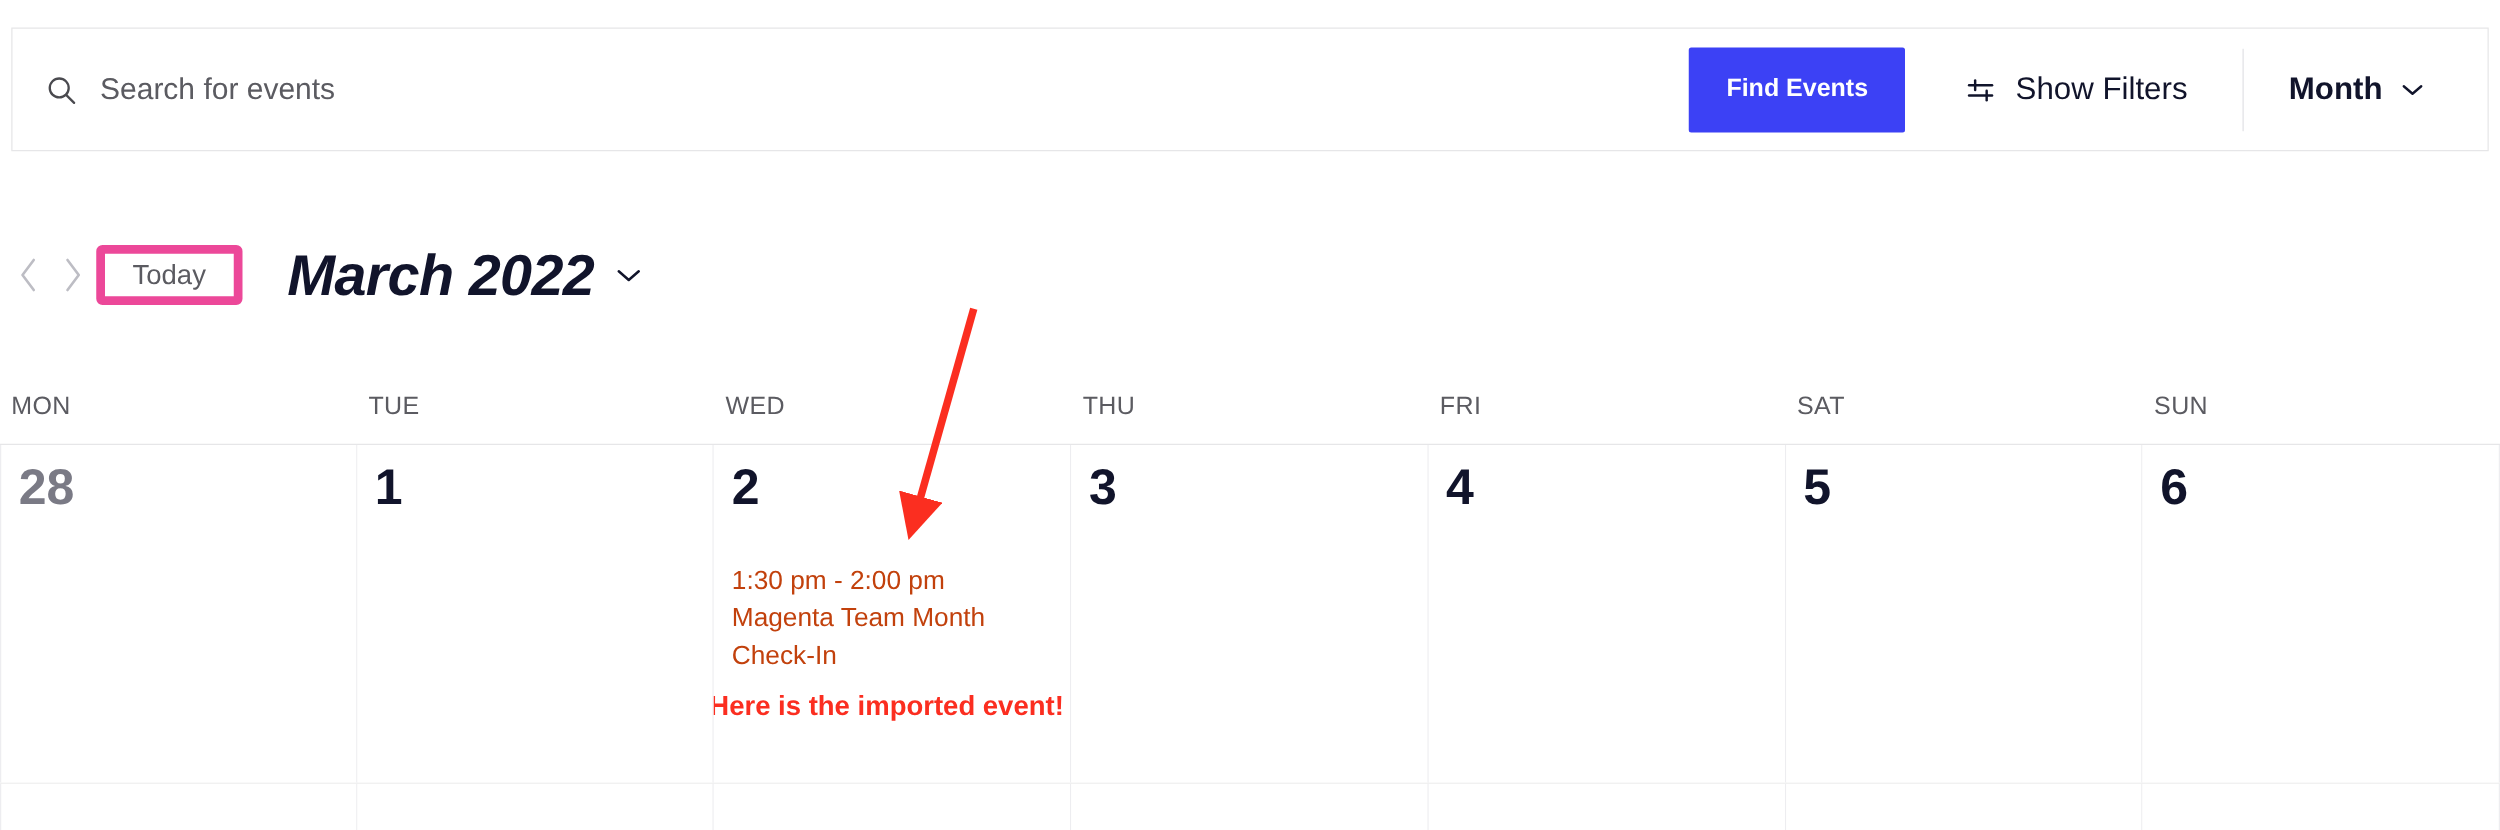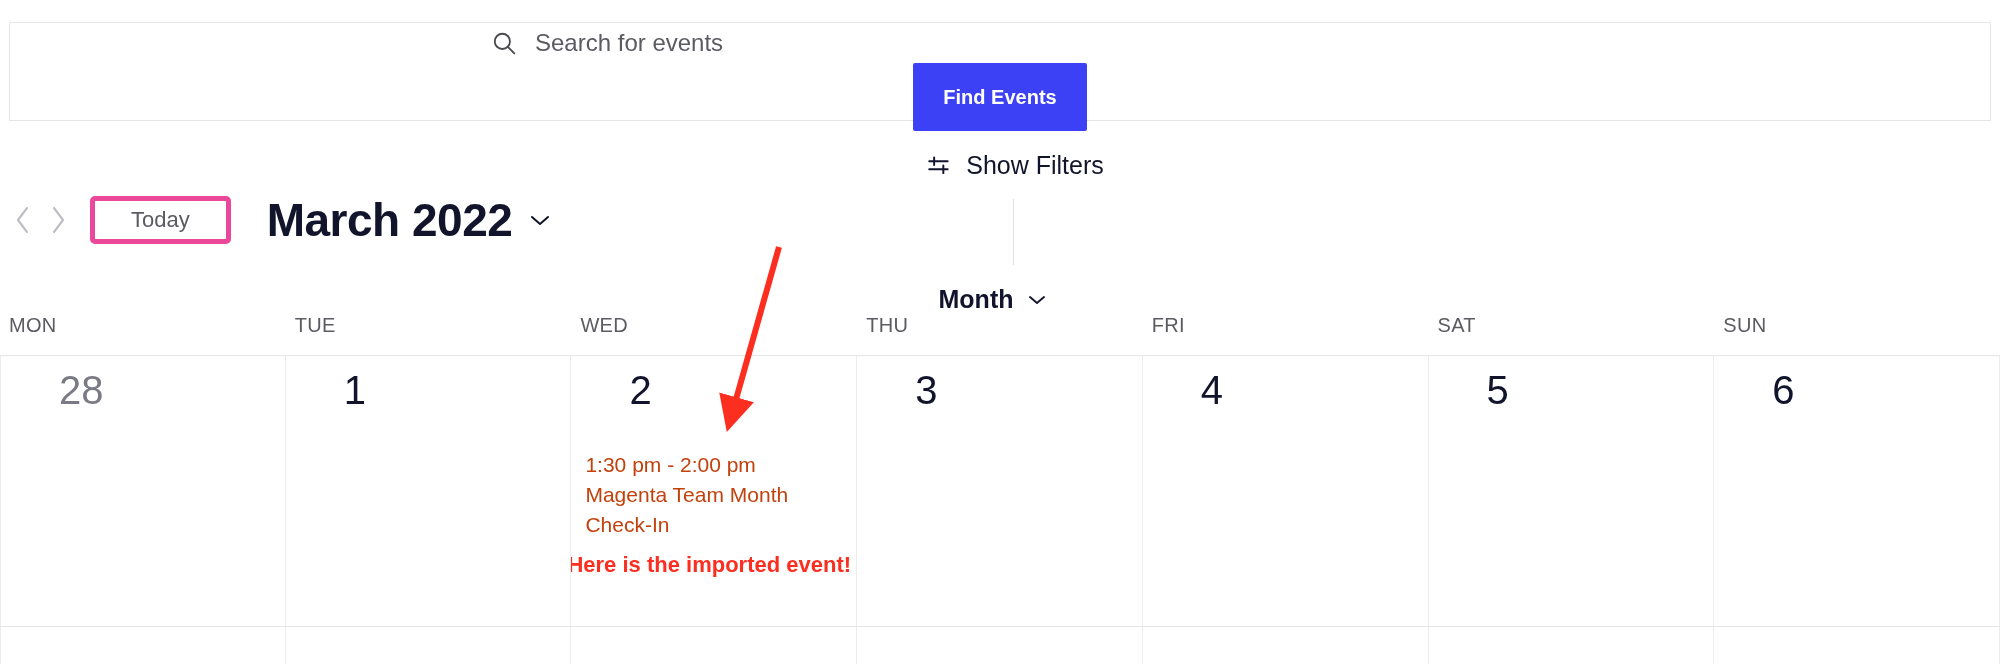--- a/index.html
+++ b/index.html
@@ -14,21 +14,20 @@
 
   
   .searchbar {
     position: absolute;
     left: 9px; top: 22px;
     width: 1982px; height: 99px;
     border: 1px solid #e6e6e8;
     background: #ffffff;
     display: flex;
     align-items: center;
-    flex-direction: column;
   }
   .search-left {
     display: flex; align-items: center;
     flex: 1 1 auto;
     padding-left: 26px;
     height: 100%;
   }
   .search-icon { width: 26px; height: 26px; display:block; flex:0 0 auto; }
   .search-input {
     border: 0; outline: 0;
@@ -108,43 +107,44 @@
   .navarrow {
     background: transparent; border: 0; cursor: pointer;
     width: 34px; height: 44px;
     display: flex; align-items: center; justify-content: center;
     padding: 0;
   }
   .navarrow:first-child { margin-left: 6px; }
   .navarrow svg { width: 17px; height: 30px; display:block; }
 
   .today-btn {
-    margin-left: 16px;
+    margin-left: 3px;
     background: #ffffff;
-    border: 5px solid #ec4899;
+    border: 7px solid #ec4899;
     border-radius: 5px;
     color: #5b5b61;
     font-family: "Liberation Sans", sans-serif;
     font-size: 22px;
-    padding: 0 36px;
+    padding: 0 22px;
     height: 48px;
     cursor: pointer;
   }
 
   .month-title {
     margin-left: 36px;
     display: flex; align-items: center; gap: 16px;
     cursor: pointer;
   }
   .month-title-text {
     font-family: "Liberation Sans", sans-serif;
     font-size: 46px;
     font-weight: bold;
     color: #11142b;
     letter-spacing: -0.5px;
+    font-style: italic;
   }
   .month-chev { width: 24px; height: 15px; display:block; }
 
   
   .cal {
     position: absolute;
     left: 0; top: 295px;
     width: 2000px;
   }
   .dow-row {
@@ -175,24 +175,23 @@
     padding: 12px 14px 0 14px;
     position: relative;
     background: #fff;
     overflow: hidden;
   }
   .daycell:first-child { border-left: 1px solid #ededf0; }
 
   .daynum {
     font-family: "Liberation Sans", sans-serif;
     font-size: 40px;
-    font-weight: normal;
+    font-weight: bold;
     color: #11142b;
     line-height: 1.1;
-    margin-left: 44px;
   }
   .daynum.muted { color: #7a7a85; }
 
   .event { margin-top: 38px; }
   .event-time, .event-title {
     font-family: "Liberation Sans", sans-serif;
     font-size: 21px;
     color: #c2410c;
     line-height: 1.42;
   }

